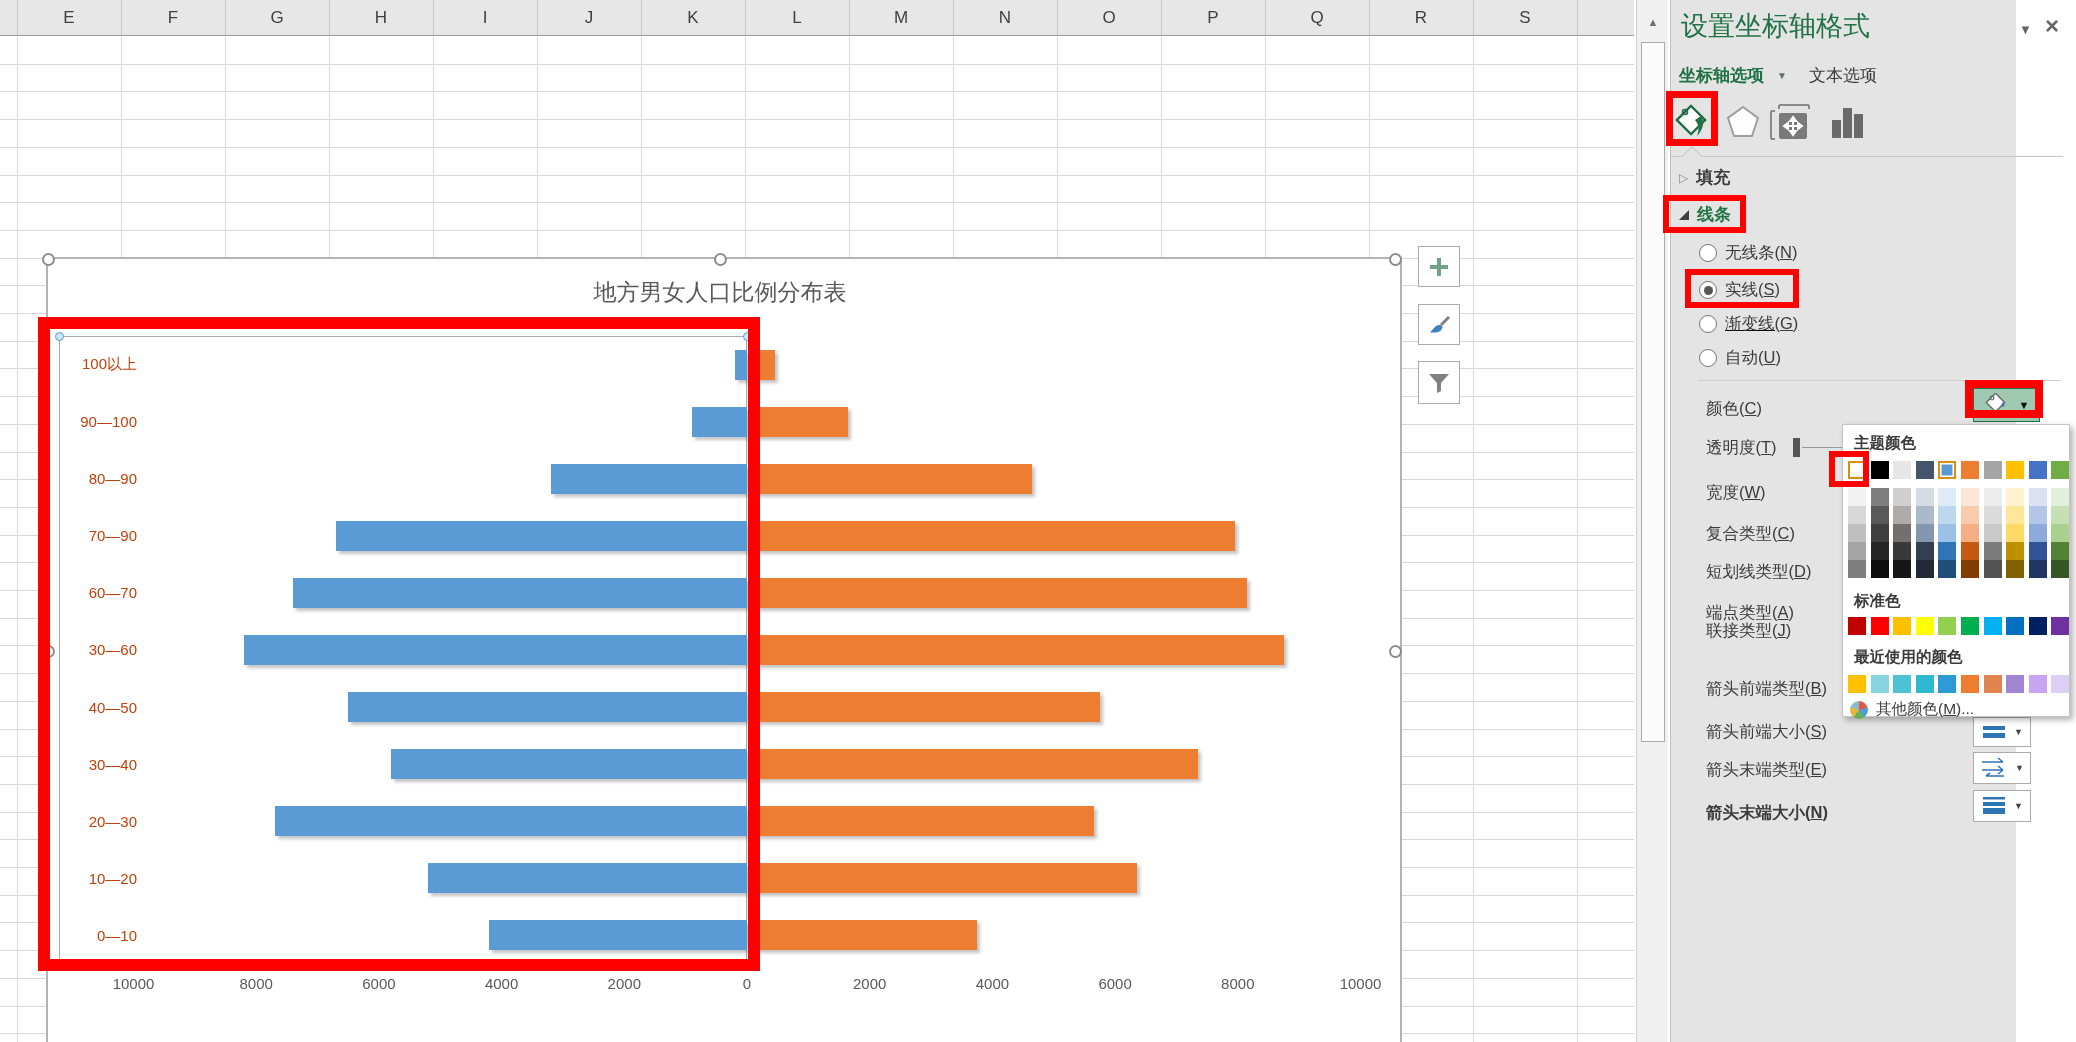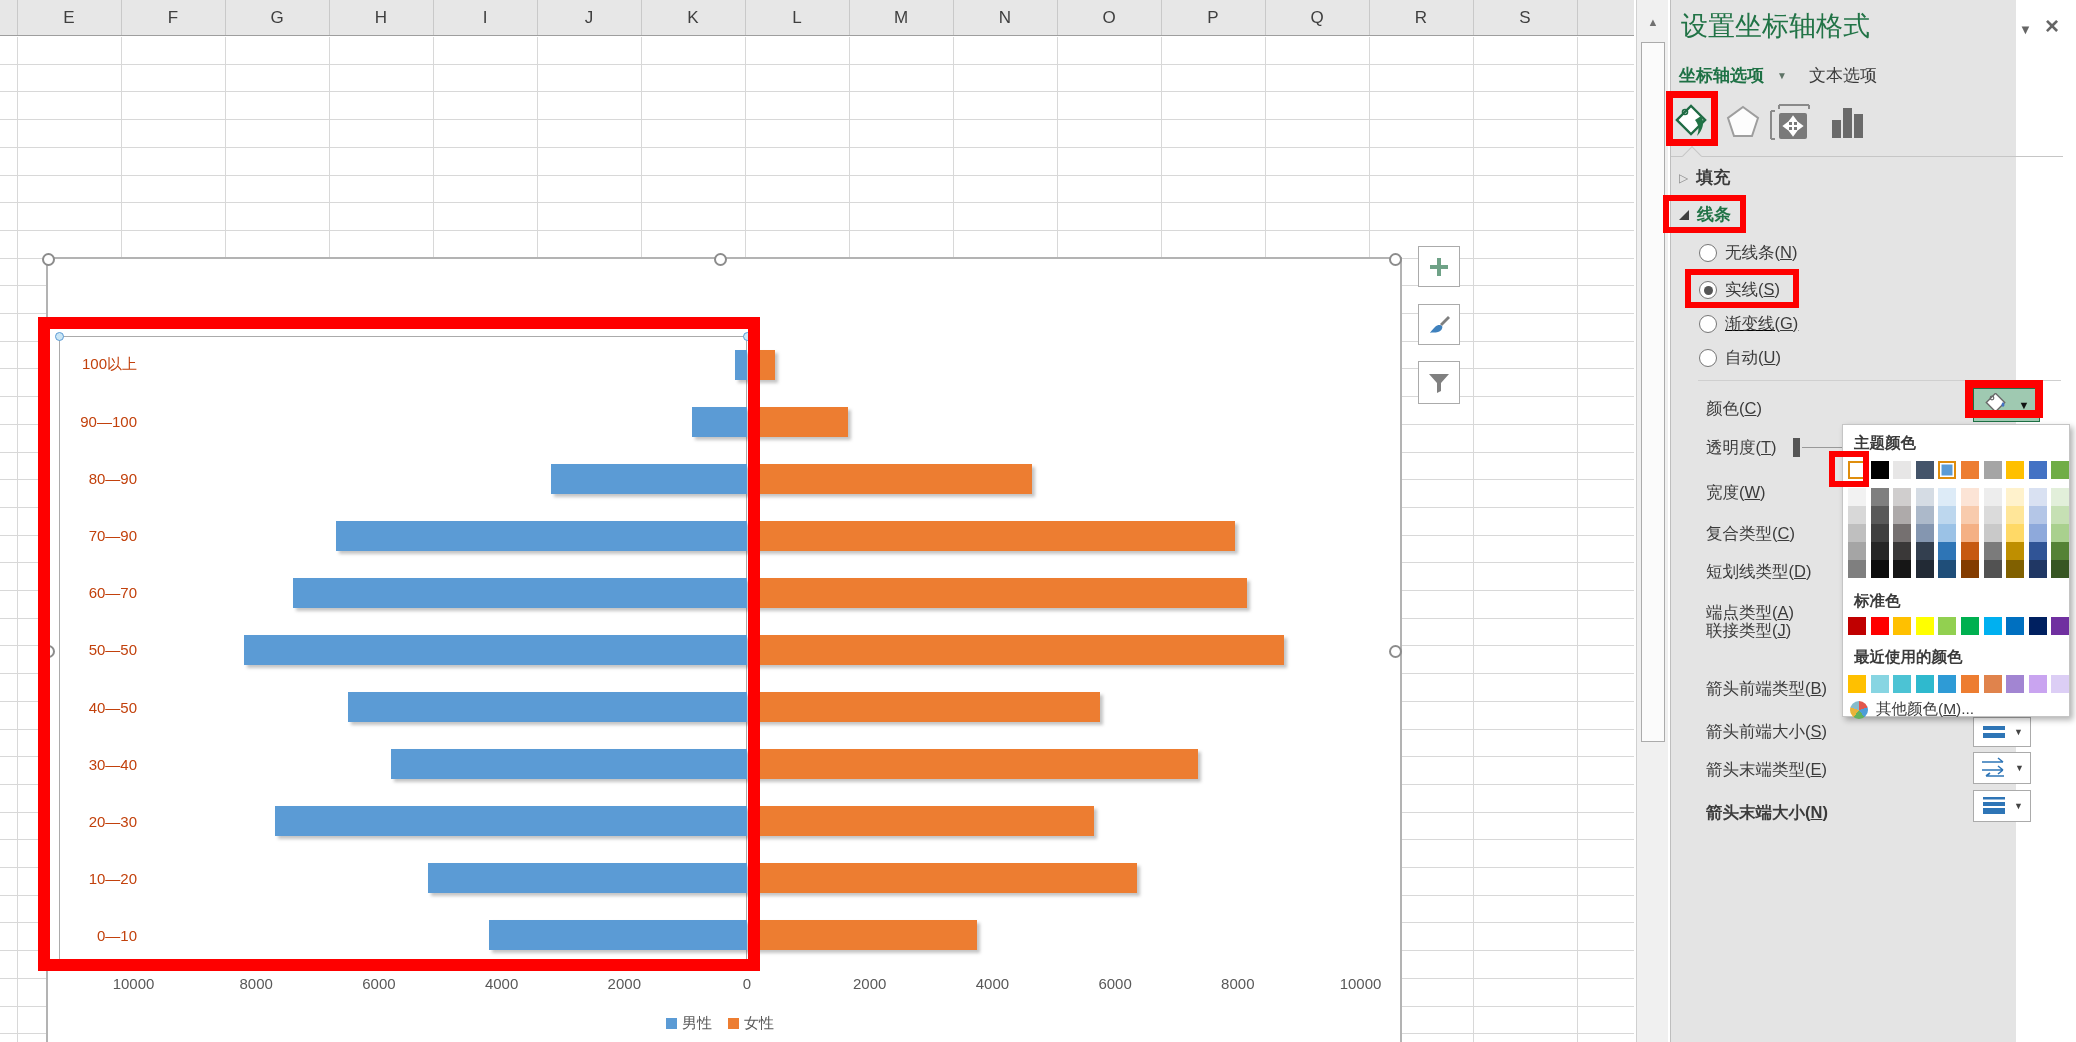--- a/index.html
+++ b/index.html
@@ -116,20 +116,21 @@
         <div class="col-letter" style="left: 953px;">N</div>
         <div class="col-letter" style="left: 1057px;">O</div>
         <div class="col-letter" style="left: 1161px;">P</div>
         <div class="col-letter" style="left: 1265px;">Q</div>
         <div class="col-letter" style="left: 1369px;">R</div>
         <div class="col-letter" style="left: 1473px;">S</div>
       </div>
     <div id="grid" class="abs"></div>
 
     <div id="chart" class="abs">
+      <div id="chart-title" class="abs">地方男女人口比例分布表</div>
 
       <div id="axis-sel" class="abs"></div>
       <div id="axis-line" class="abs"></div>
 
       <div id="bars">
           <div class="bar abs" style="left: 686.73px; top: 90.5px; width: 12.27px; background: rgb(91, 155, 213);"></div>
           <div class="bar abs" style="left: 702px; top: 90.5px; width: 24.54px; background: rgb(237, 125, 49);"></div>
           <div class="bar abs" style="left: 643.785px; top: 147.59px; width: 55.215px; background: rgb(91, 155, 213);"></div>
           <div class="bar abs" style="left: 702px; top: 147.59px; width: 98.16px; background: rgb(237, 125, 49);"></div>
           <div class="bar abs" style="left: 502.68px; top: 204.68px; width: 196.32px; background: rgb(91, 155, 213);"></div>
@@ -150,49 +151,39 @@
           <div class="bar abs" style="left: 702px; top: 604.31px; width: 386.505px; background: rgb(237, 125, 49);"></div>
           <div class="bar abs" style="left: 441.33px; top: 661.4px; width: 257.67px; background: rgb(91, 155, 213);"></div>
           <div class="bar abs" style="left: 702px; top: 661.4px; width: 226.995px; background: rgb(237, 125, 49);"></div>
         </div>
       <div id="cat-labels">
           <div class="cat-label" style="top: 77px;">100以上</div>
           <div class="cat-label" style="top: 134.09px;">90—100</div>
           <div class="cat-label" style="top: 191.18px;">80—90</div>
           <div class="cat-label" style="top: 248.27px;">70—90</div>
           <div class="cat-label" style="top: 305.36px;">60—70</div>
-          <div class="cat-label" style="top: 362.45px;">50—50</div>
+          <div class="cat-label" style="top: 362.45px;">30—60</div>
           <div class="cat-label" style="top: 419.54px;">40—50</div>
           <div class="cat-label" style="top: 476.63px;">30—40</div>
           <div class="cat-label" style="top: 533.72px;">20—30</div>
           <div class="cat-label" style="top: 590.81px;">10—20</div>
           <div class="cat-label" style="top: 647.9px;">0—10</div>
         </div>
       <div id="ticks">
           <div class="tick" style="left: 50.5px;">10000</div>
           <div class="tick" style="left: 173.2px;">8000</div>
           <div class="tick" style="left: 295.9px;">6000</div>
           <div class="tick" style="left: 418.6px;">4000</div>
           <div class="tick" style="left: 541.3px;">2000</div>
           <div class="tick" style="left: 664px;">0</div>
           <div class="tick" style="left: 786.7px;">2000</div>
           <div class="tick" style="left: 909.4px;">4000</div>
           <div class="tick" style="left: 1032.1px;">6000</div>
           <div class="tick" style="left: 1154.8px;">8000</div>
           <div class="tick" style="left: 1277.5px;">10000</div>
-        </div>
-      <div id="legend" class="abs">
-          <div class="leg-item">
-            <span class="leg-sw" style="background: rgb(91, 155, 213);"></span>
-            <span>男性</span>
-          </div>
-          <div class="leg-item">
-            <span class="leg-sw" style="background: rgb(237, 125, 49);"></span>
-            <span>女性</span>
-          </div>
         </div>
       <div id="chart-handles">
           <div class="handle" style="left: -6px; top: -6px;"></div>
           <div class="handle" style="left: 666px; top: -6px;"></div>
           <div class="handle" style="left: 1341px; top: -6px;"></div>
           <div class="handle" style="left: -6px; top: 386px;"></div>
           <div class="handle" style="left: 1341px; top: 386px;"></div>
         </div>
       <div id="sel-handles">
           <div class="sel-handle" style="left: 7px; top: 73px;"></div>

